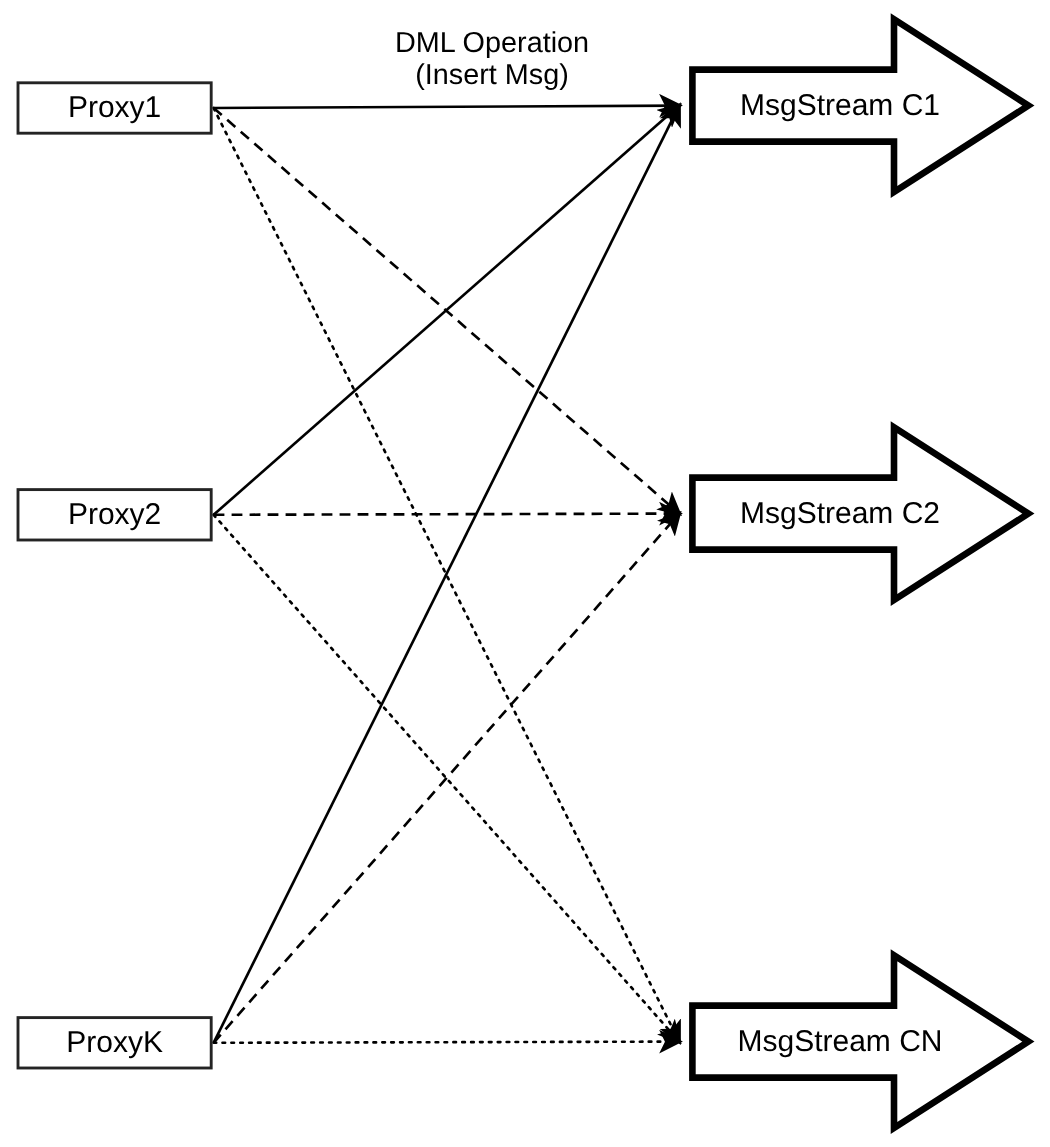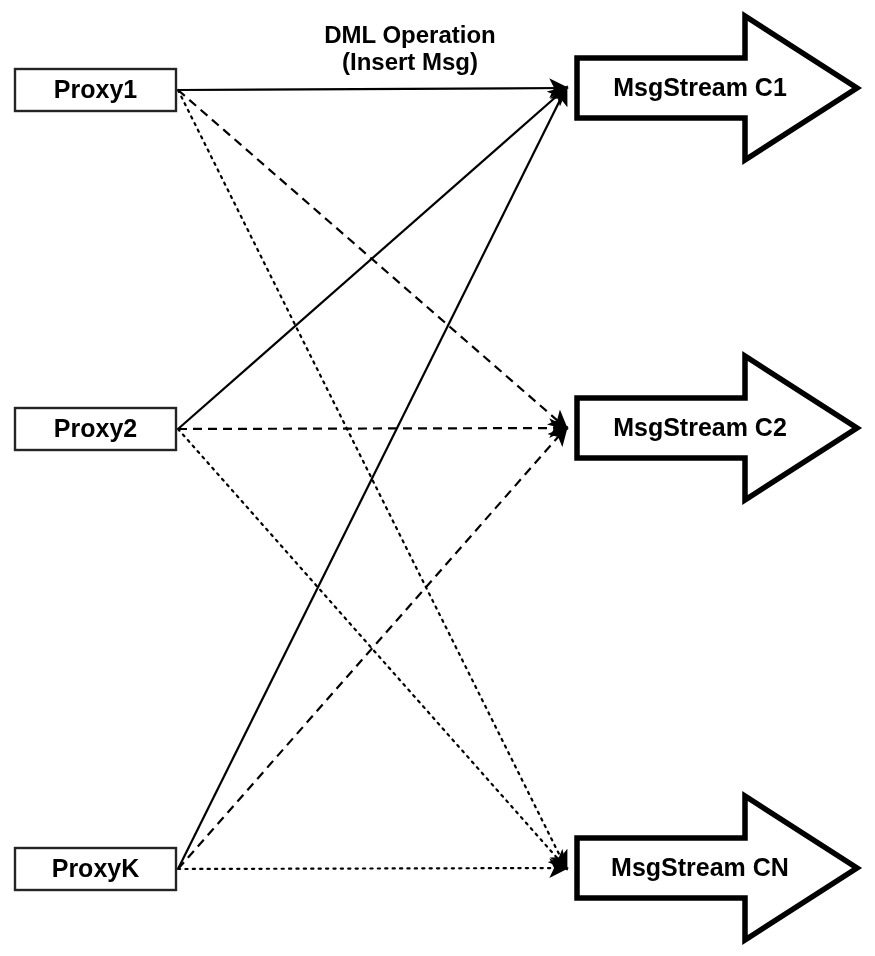--- a/index.html
+++ b/index.html
@@ -10,21 +10,20 @@
   body {
     width: 875px;
     height: 956px;
     font-family: "Liberation Sans", sans-serif;
     overflow: hidden;
   }
   #diagram-root {
     position: relative;
     width: 875px;
     height: 956px;
-    font-weight: bold;
   }
   svg.diagram {
     display: block;
     width: 875px;
     height: 956px;
   }
   .node-box-rect {
     fill: #ffffff;
     stroke: #242424;
     stroke-width: 2.4;

